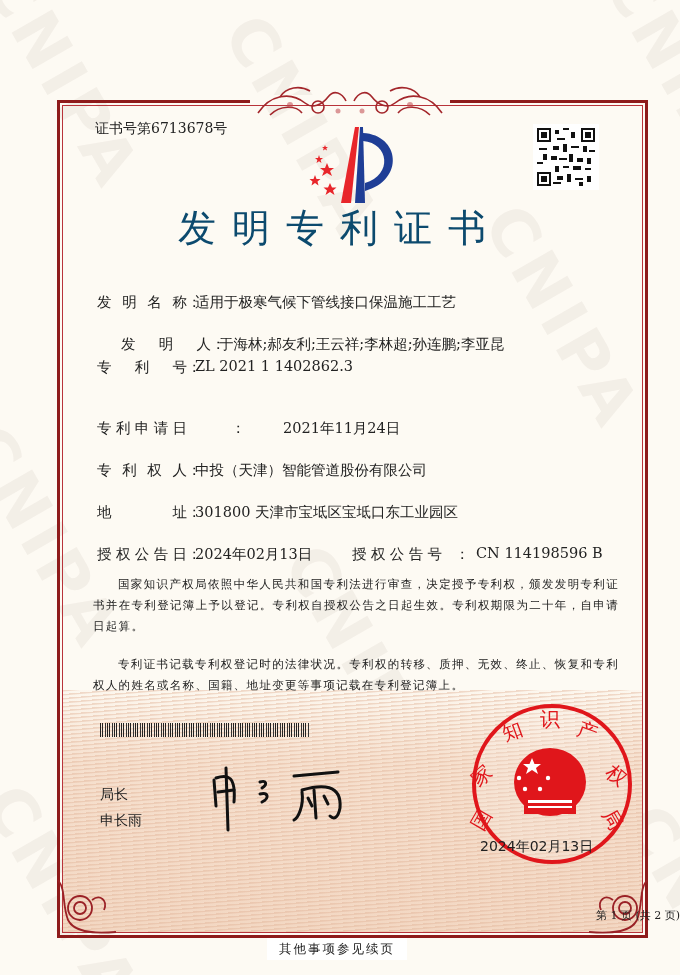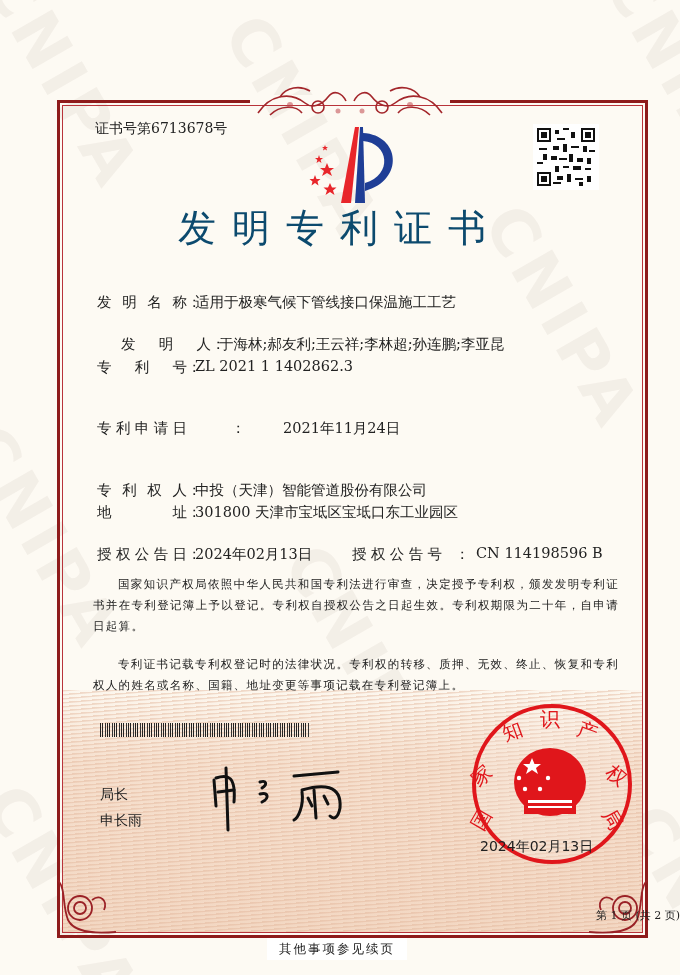--- a/index.html
+++ b/index.html
@@ -193,21 +193,21 @@
 <div class="field" style="top:358px;justify-content:flex-end;">
   <span class="lbl">专利号</span>
     <span class="colon">：</span>
   <span>ZL 2021 1 1402862.3</span>
 </div>
 <div class="field" style="top:419px;gap:44px;">
   <span class="lbl">专利申请日</span>
     <span class="colon">：</span>
   <span>2021年11月24日</span>
 </div>
-<div class="field" style="top:461px;margin-top:20px;">
+<div class="field" style="top:461px;">
   <span class="lbl">专利权人</span>
     <span class="colon">：</span>
   <span>中投（天津）智能管道股份有限公司</span>
 </div>
 <div class="field" style="top:503px;">
   <span class="lbl">地址</span>
     <span class="colon">：</span>
   <span>301800 天津市宝坻区宝坻口东工业园区</span>
 </div>
 <div class="field" style="top:545px;">

